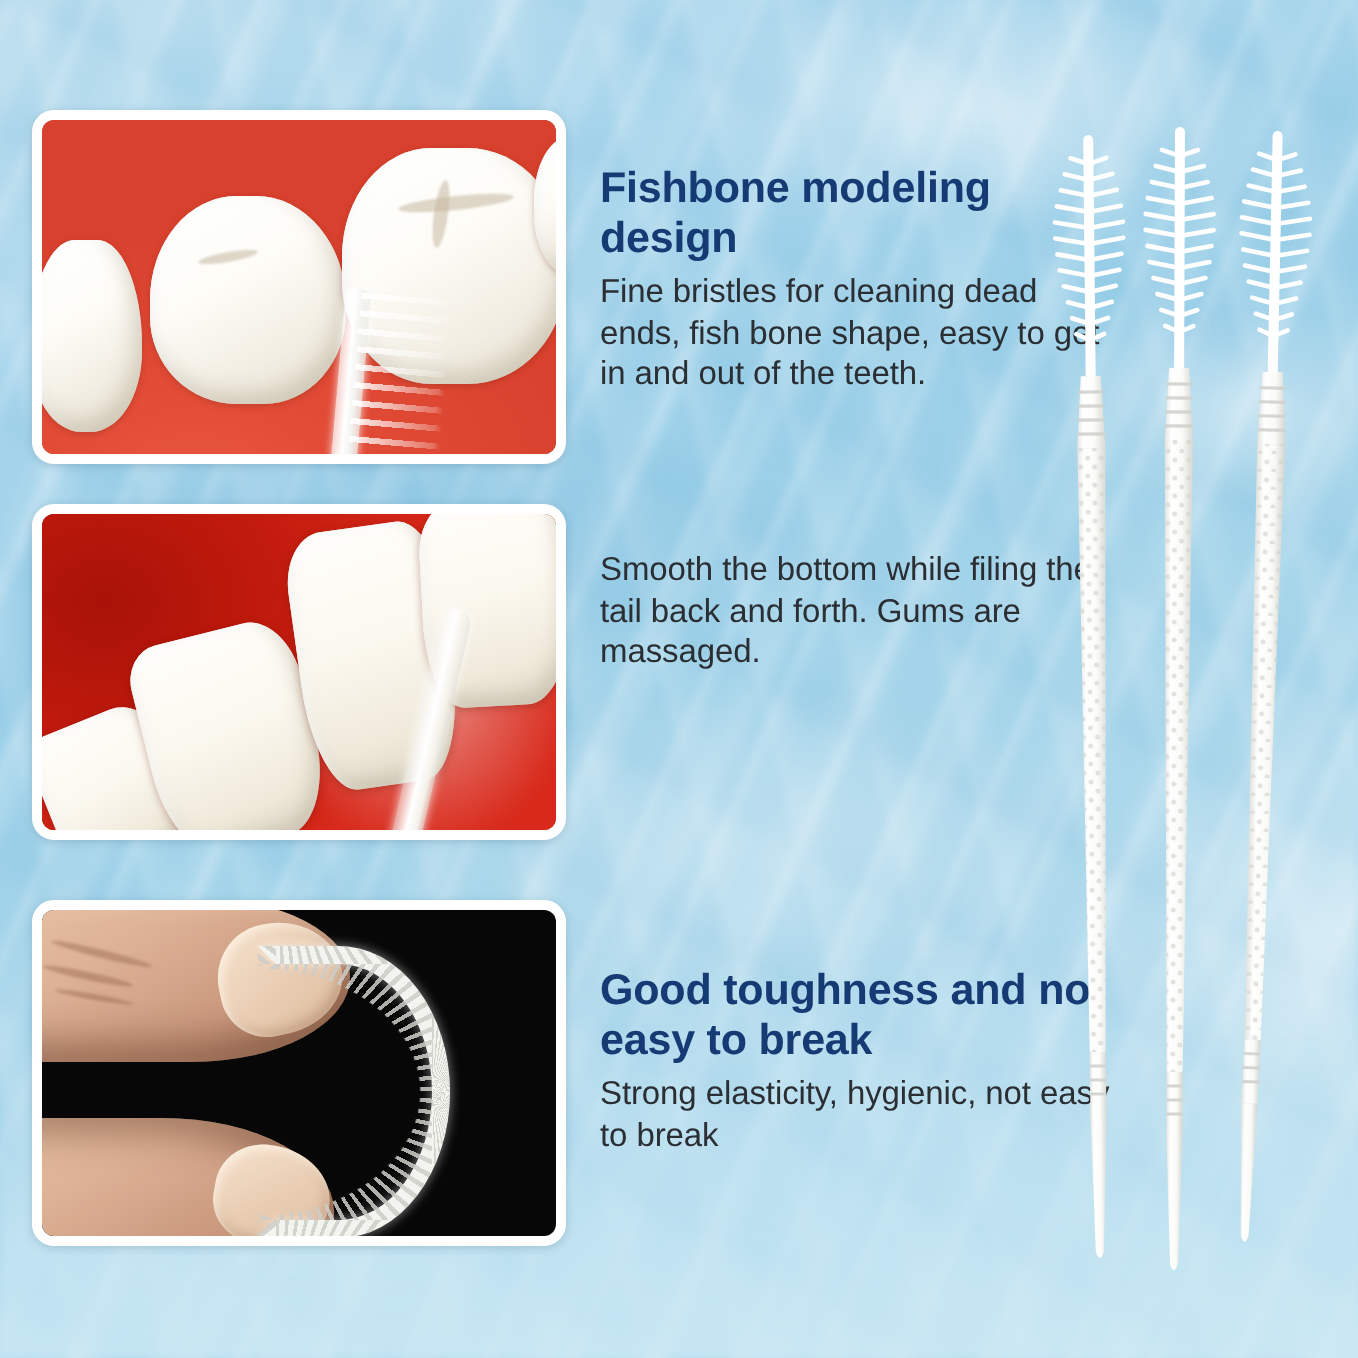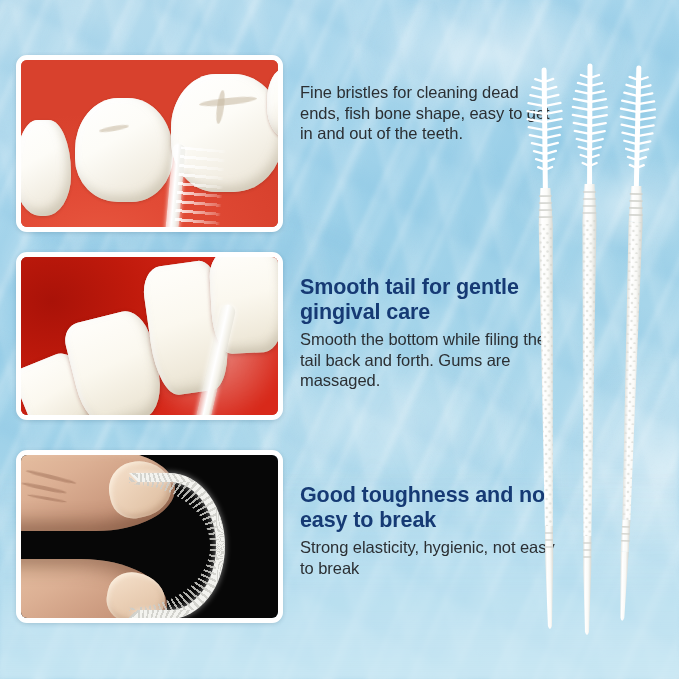--- a/index.html
+++ b/index.html
@@ -286,25 +286,25 @@
       <div class="p3-wrinkle" id="p3-w2"></div>
       <div class="p3-wrinkle" id="p3-w3"></div>
       <div class="nail" id="p3-n-top"></div>
       <div class="nail" id="p3-n-bot"></div>
       <div class="p3-loop"></div>
       <div class="p3-loop-bumps"></div>
     </div>
   </div>
 
   <div class="text-block" id="text-1">
+    <h2 class="heading">Fishbone modeling design</h2>
     <p class="body">Fine bristles for cleaning dead ends, fish bone shape, easy to get in and out of the teeth.</p>
   </div>
 
   <div class="text-block" id="text-2">
-    <h2 class="heading">Smooth tail for gentle gingival care</h2>
     <p class="body">Smooth the bottom while filing the tail back and forth. Gums are massaged.</p>
   </div>
 
   <div class="text-block" id="text-3">
     <h2 class="heading">Good toughness and not easy to break</h2>
     <p class="body">Strong elasticity, hygienic, not easy to break</p>
   </div>
 
   <div id="picks">
 

